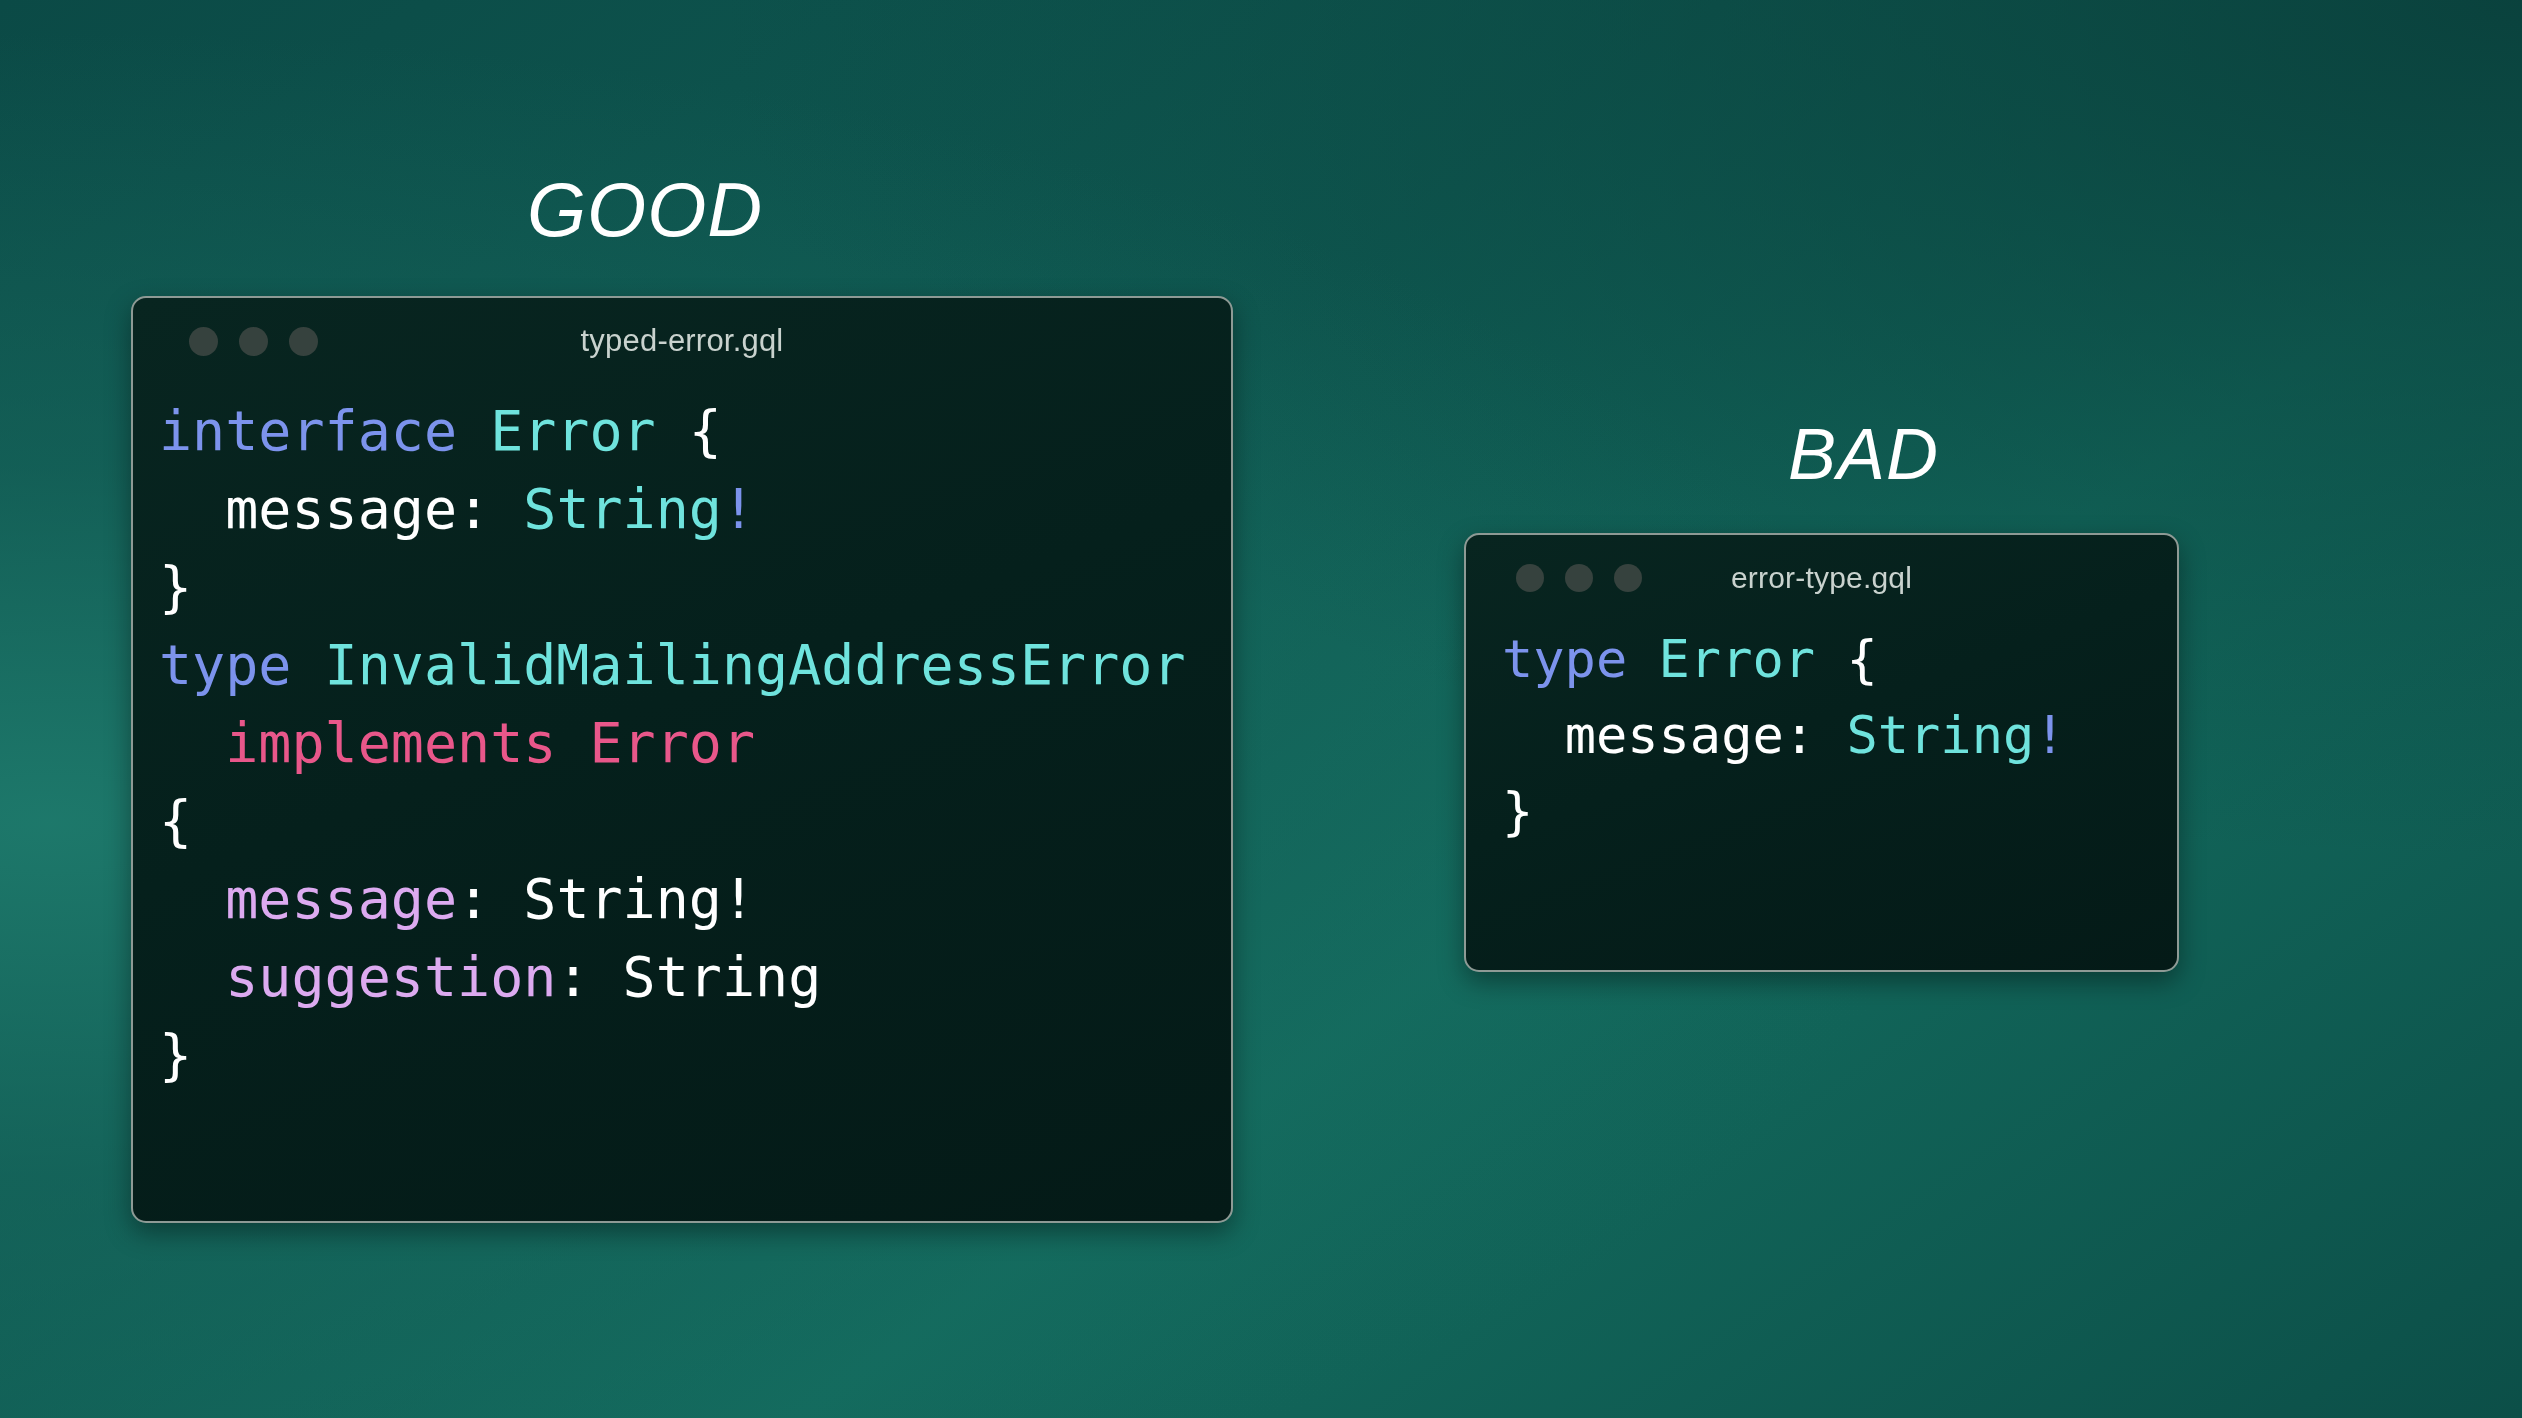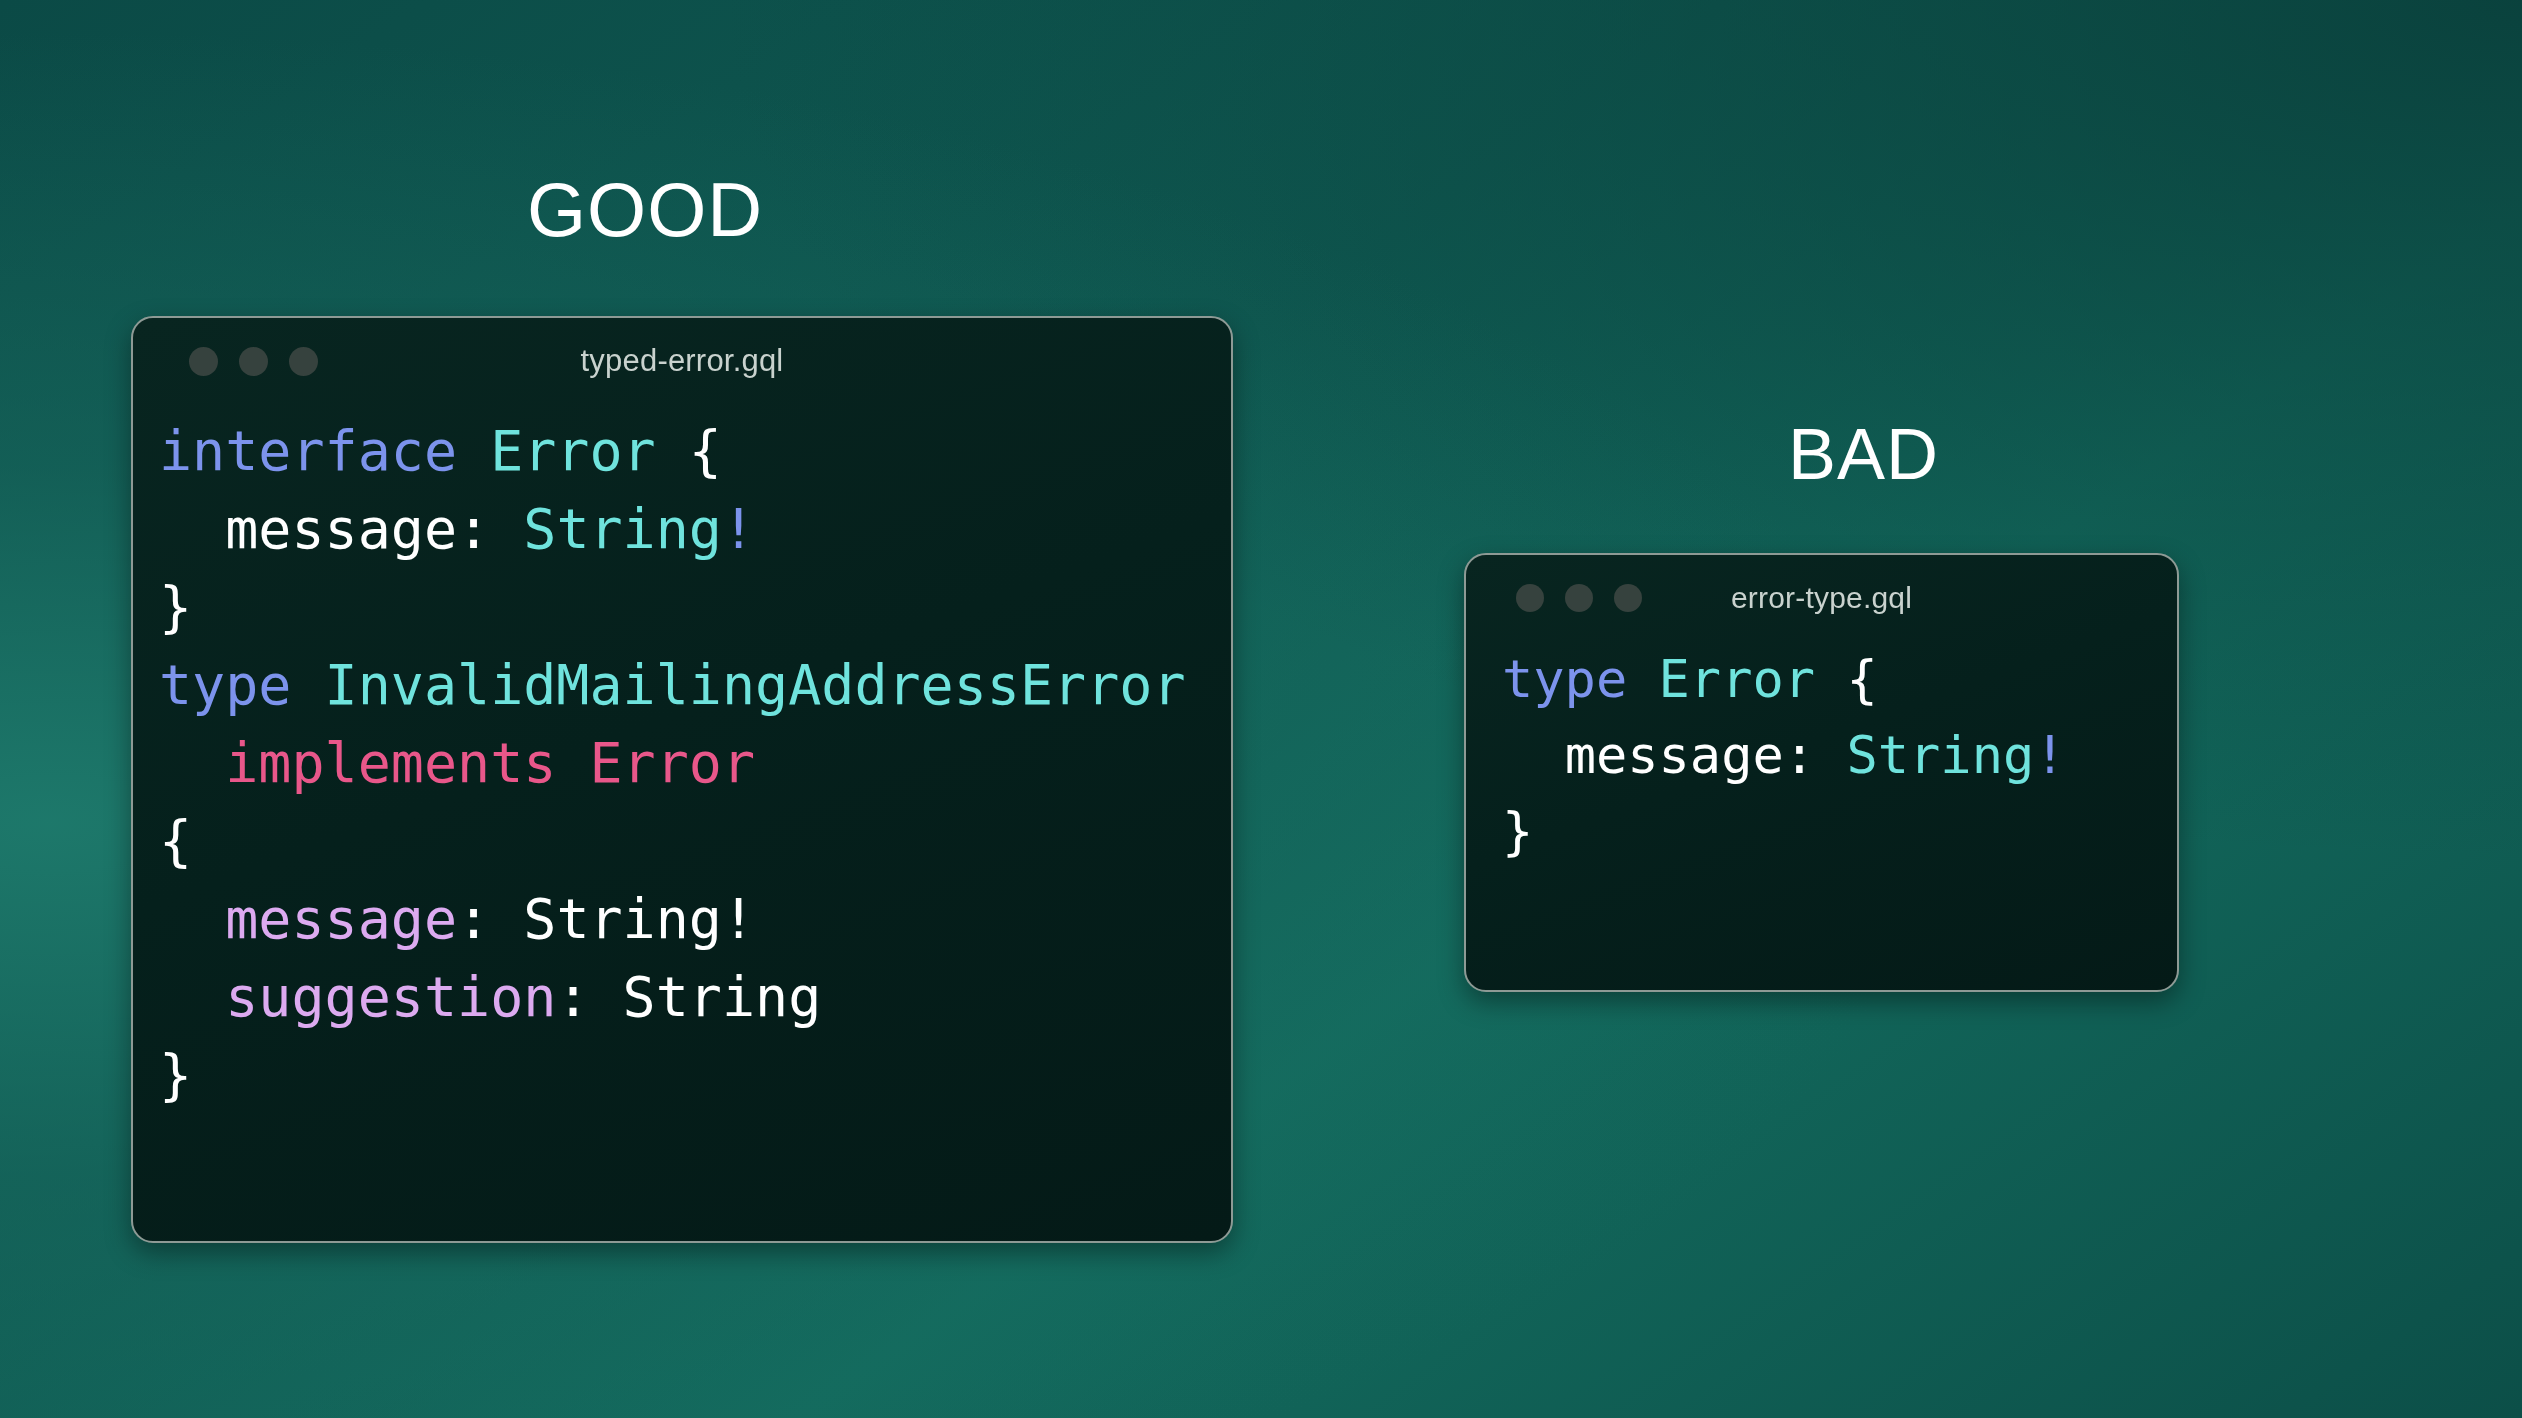--- a/index.html
+++ b/index.html
@@ -20,34 +20,34 @@
   }
 
   
   .heading {
     position: absolute;
     color: #ffffff;
     font-weight: 400;
     letter-spacing: 1px;
     line-height: 1;
     white-space: nowrap;
+    font-style: italic;
   }
   #heading-good { left: 527px; top: 172px; font-size: 76px; }
   #heading-bad  { left: 1788px; top: 418px; font-size: 72px; }
 
   
   .card {
     position: absolute;
     background: linear-gradient(160deg, #082520 0%, #05201c 45%, #041a17 100%);
     border: 2px solid #8e9a95;
-    border-radius: 22px;
+    border-radius: 15px;
     box-shadow: 0 10px 26px rgba(0,0,0,0.38);
     overflow: hidden;
     box-sizing: border-box;
-    margin-top: 20px;
   }
   #card-good { left: 131px; top: 296px; width: 1102px; height: 927px; }
   #card-bad  { left: 1464px; top: 533px; width: 715px; height: 439px; }
 
   .titlebar {
     position: relative;
     height: 86px;
     display: flex;
     align-items: center;
   }

